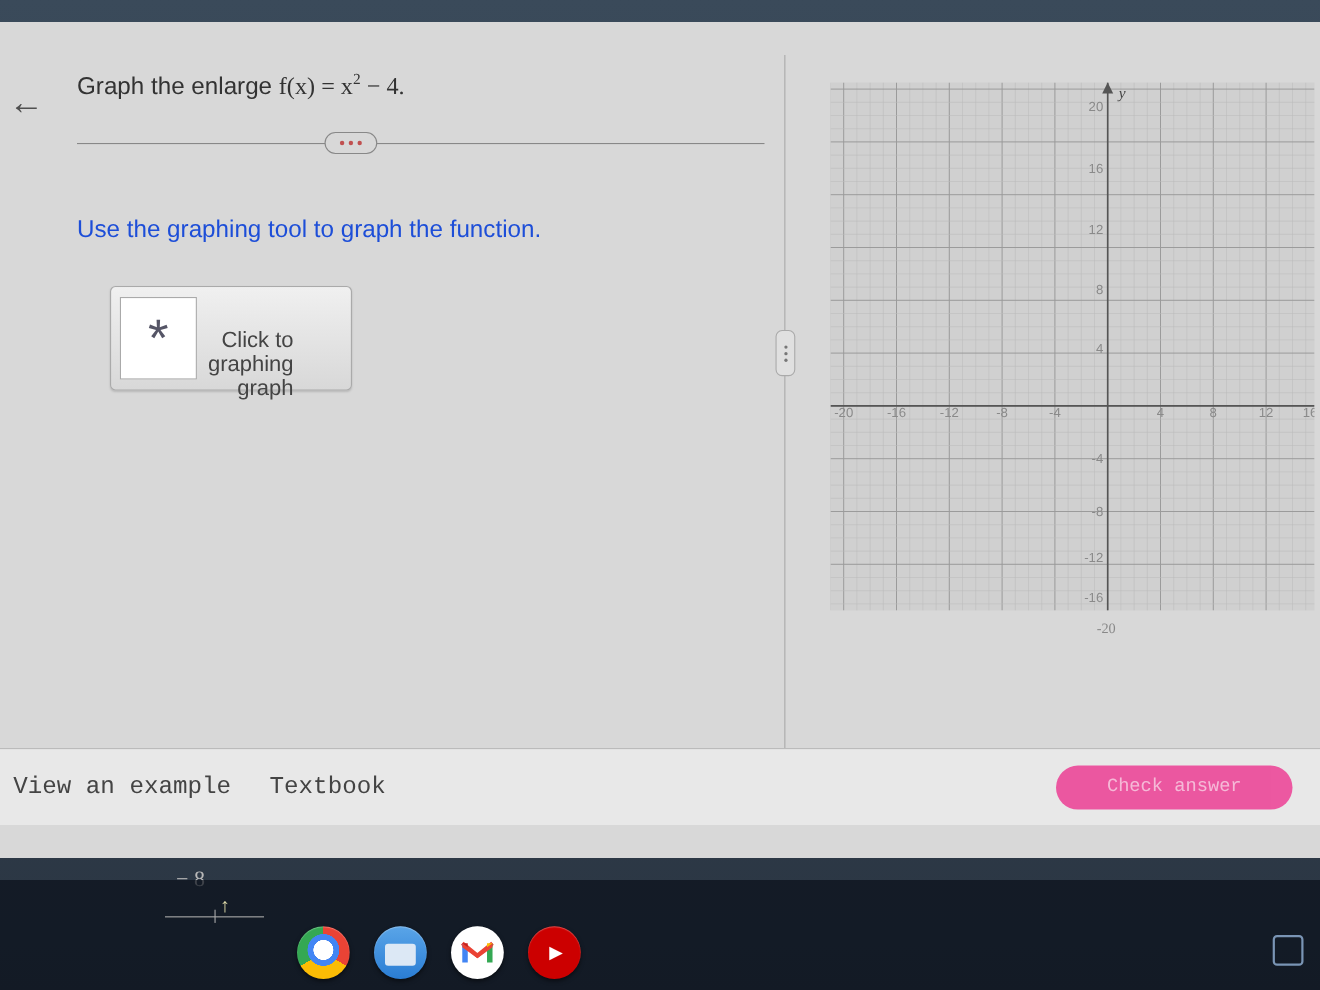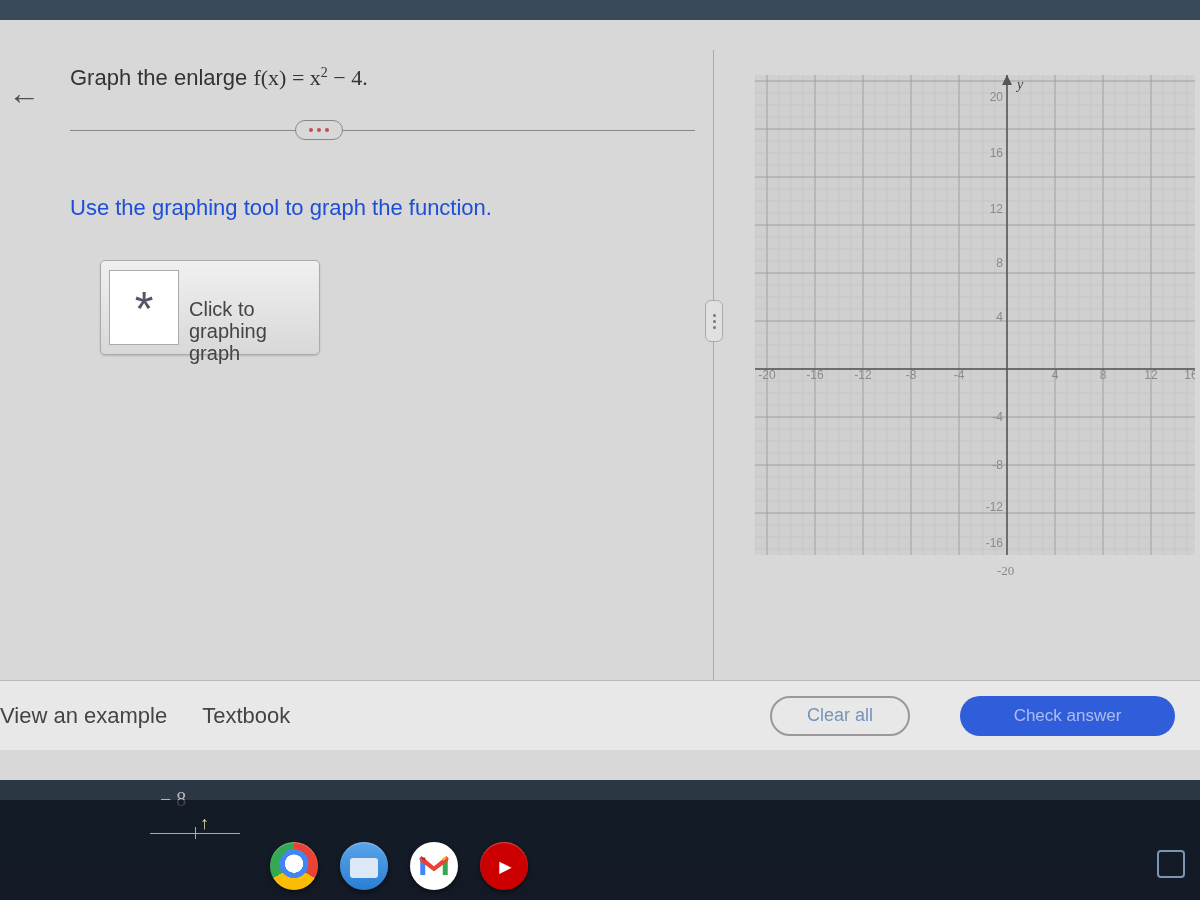--- a/index.html
+++ b/index.html
@@ -114,21 +114,21 @@
   content: '*';
   font-size: 48px;
   color: #556;
   position: absolute;
   top: 10px;
 }
 .enlarge-text {
   color: #444;
   font-size: 20px;
   line-height: 1.1;
-  text-align: left;
+  text-align: right;
   margin-top: 46px;
 }
 
 .resizer {
   position: absolute;
   top: 280px;
   left: 705px;
   width: 18px;
   height: 42px;
   border: 1px solid #aaa;
@@ -182,21 +182,22 @@
 .footer-bar {
   position: absolute;
   top: 660px;
   left: 0;
   width: 1200px;
   height: 70px;
   background: #e8e8e8;
   border-top: 1px solid #bbb;
   display: flex;
   align-items: center;
-  padding-left: 0px;
+  padding-left: 12px;
+  font-family: Liberation Mono, monospace;
 }
 .footer-link {
   font-size: 22px;
   color: #444;
   margin-right: 35px;
   cursor: pointer;
 }
 .footer-link:first-child { margin-left:0; }
 
 .clear-btn {
@@ -213,21 +214,21 @@
   align-items: center;
   justify-content: center;
   cursor: pointer;
 }
 .check-btn {
   position: absolute;
   left: 960px;
   width: 215px;
   height: 40px;
   border-radius: 20px;
-  background: #1d4ed8;
+  background: #ec4899;
   color: rgba(255, 255, 255, 0.6);
   font-size: 17px;
   display: flex;
   align-items: center;
   justify-content: center;
   opacity: 0.9;
 }
 
 
 .taskbar {
@@ -473,21 +474,20 @@
           <text x="248" y="472">-16</text>
         </g>
       </svg>
     </div>
     <div class="axis-label" style="top:488px;left:242px">-20</div>
   </div>
 
   <div class="footer-bar">
     <span class="footer-link">View an example</span>
     <span class="footer-link">Textbook</span>
-    <div class="clear-btn">Clear all</div>
     <div class="check-btn">Check answer</div>
   </div>
 
 </div>
 
 <div class="scratch">− 8</div>
 
 <div class="taskbar">
   <div class="number-line">
     <div class="arrow">↑</div>

